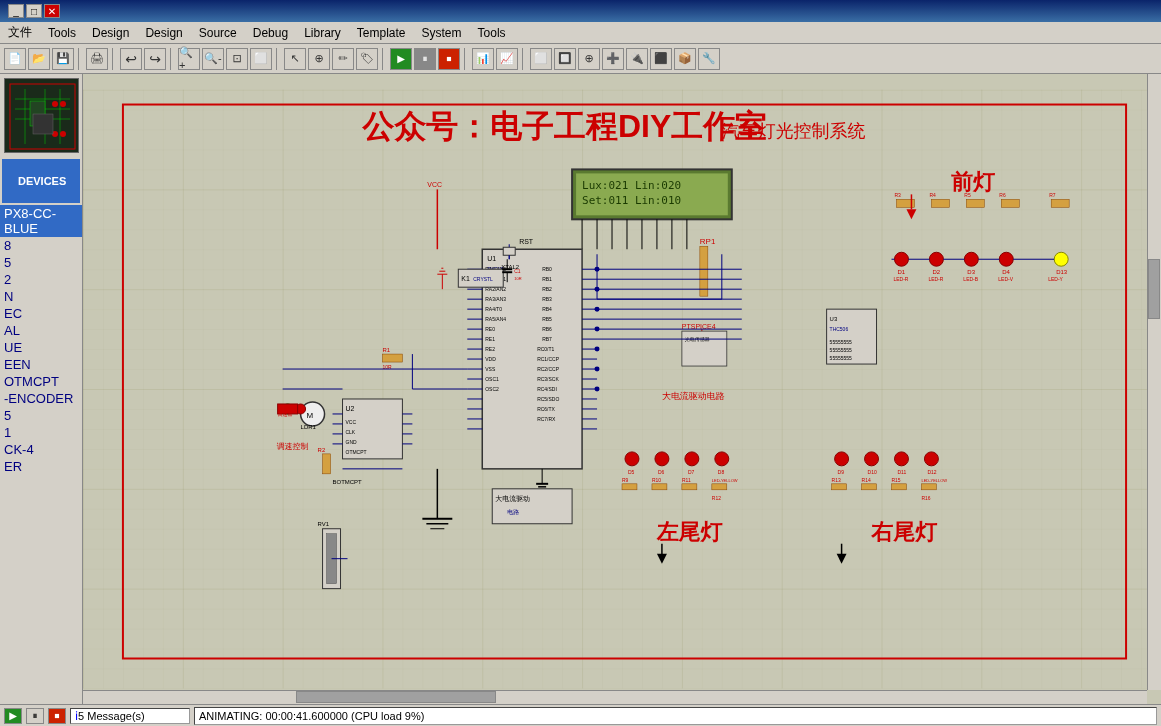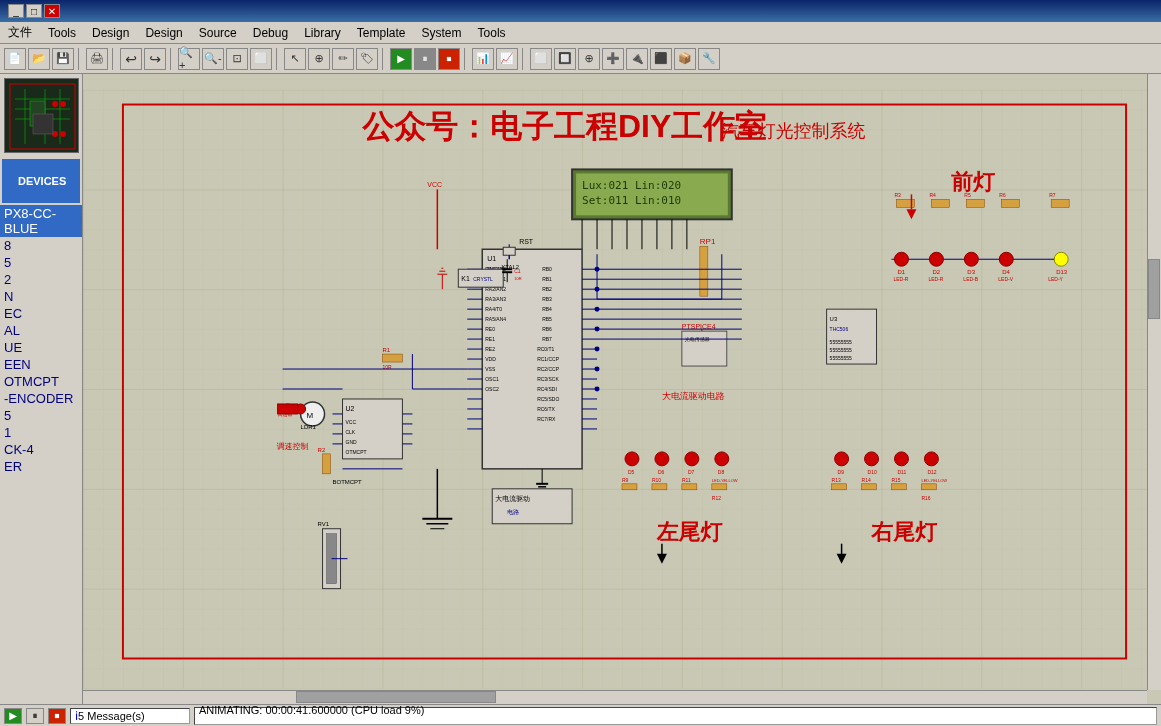--- a/index.html
+++ b/index.html
@@ -153,21 +153,21 @@
       display: flex;
       align-items: center;
       min-width: 120px;
     }
     #status-anim-panel {
       background: white;
       border: 1px inset #999;
       padding: 8px 4px;
       height: 16px;
       display: flex;
-      align-items: flex-end;
+      align-items: center;
       flex: 1;
     }
 
     
     .preview-schematic {
       width: 100%;
       height: 100%;
       background: #1a2a1a;
       position: relative;
       overflow: hidden;

